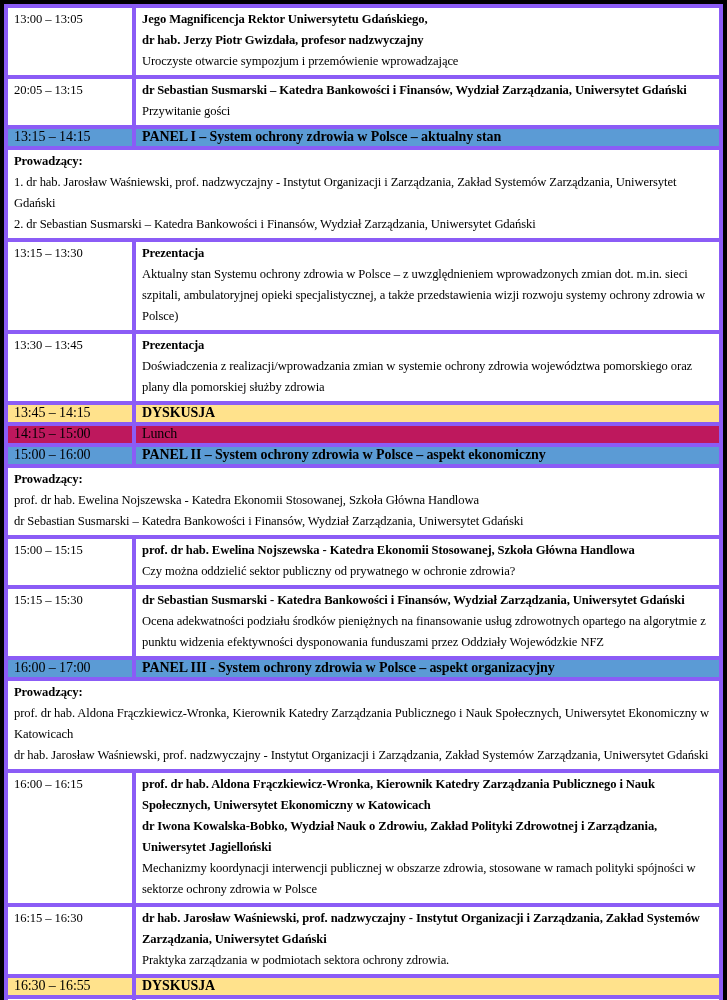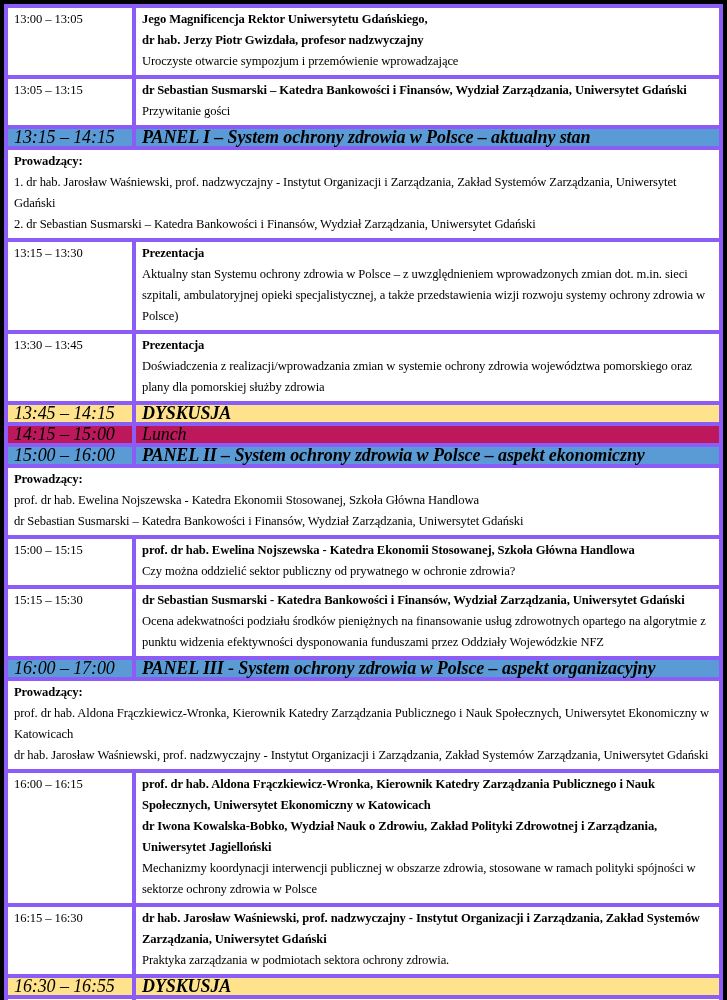--- a/index.html
+++ b/index.html
@@ -31,40 +31,39 @@
     letter-spacing: -0.1px;
   }
   td.time { width: 128px; }
   td.content, td.leaders { }
   .line { white-space: normal; }
   .b { font-weight: bold; }
   tr.compact td {
     line-height: 14px;
     padding-top: 1px;
     padding-bottom: 2px;
-    font-size: 18px;
-    font-style: italic;
+    font-size: 14px;
   }
 </style>
 </head>
 <body>
 
 <div class="doc">
   <table class="schedule">
     <tbody>
         <tr>
           <td class="time"><span>13:00 – 13:05</span></td>
           <td class="content">
             <div class="line b">Jego Magnificencja Rektor Uniwersytetu Gdańskiego,</div>
             <div class="line b">dr hab. Jerzy Piotr Gwizdała, profesor nadzwyczajny</div>
             <div class="line">Uroczyste otwarcie sympozjum i przemówienie wprowadzające</div>
           </td>
         </tr>
         <tr>
-          <td class="time"><span>13:05 – 13:15</span></td>
+          <td class="time"><span>20:05 – 13:15</span></td>
           <td class="content">
             <div class="line b">dr Sebastian Susmarski – Katedra Bankowości i Finansów, Wydział Zarządzania, Uniwersytet Gdański</div>
             <div class="line">Przywitanie gości</div>
           </td>
         </tr>
         <tr class="compact" style="background-color: rgb(91, 155, 213);">
           <td class="time"><span>13:15 – 14:15</span></td>
           <td class="content">
             <div class="line b">PANEL I – System ochrony zdrowia w Polsce – aktualny stan</div>
           </td>

